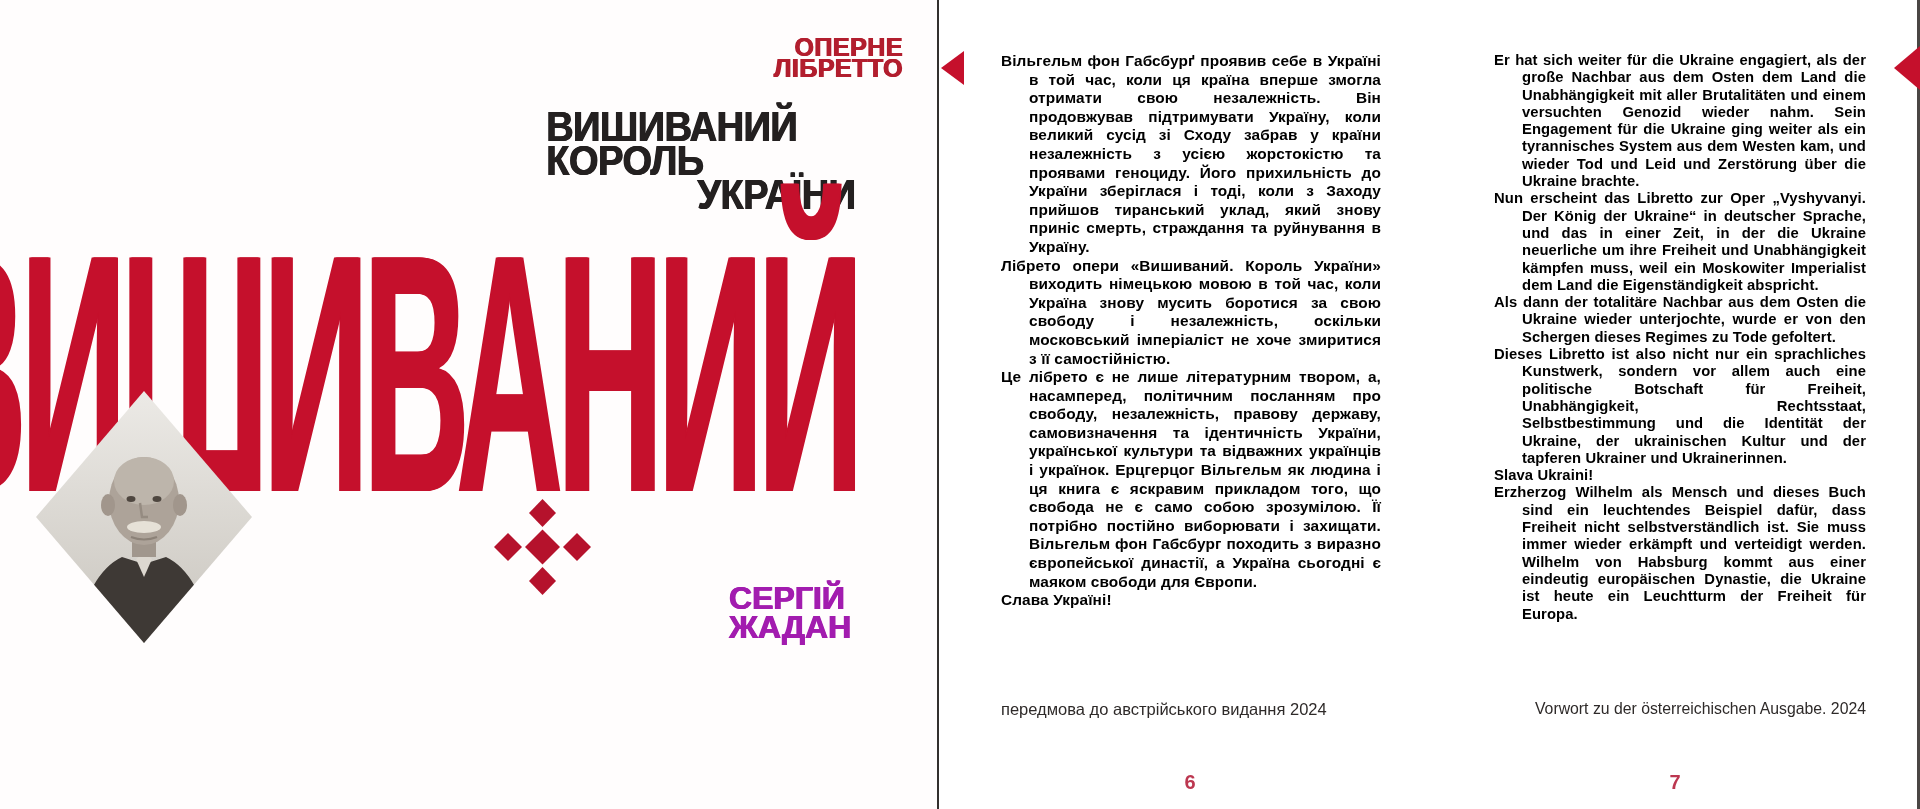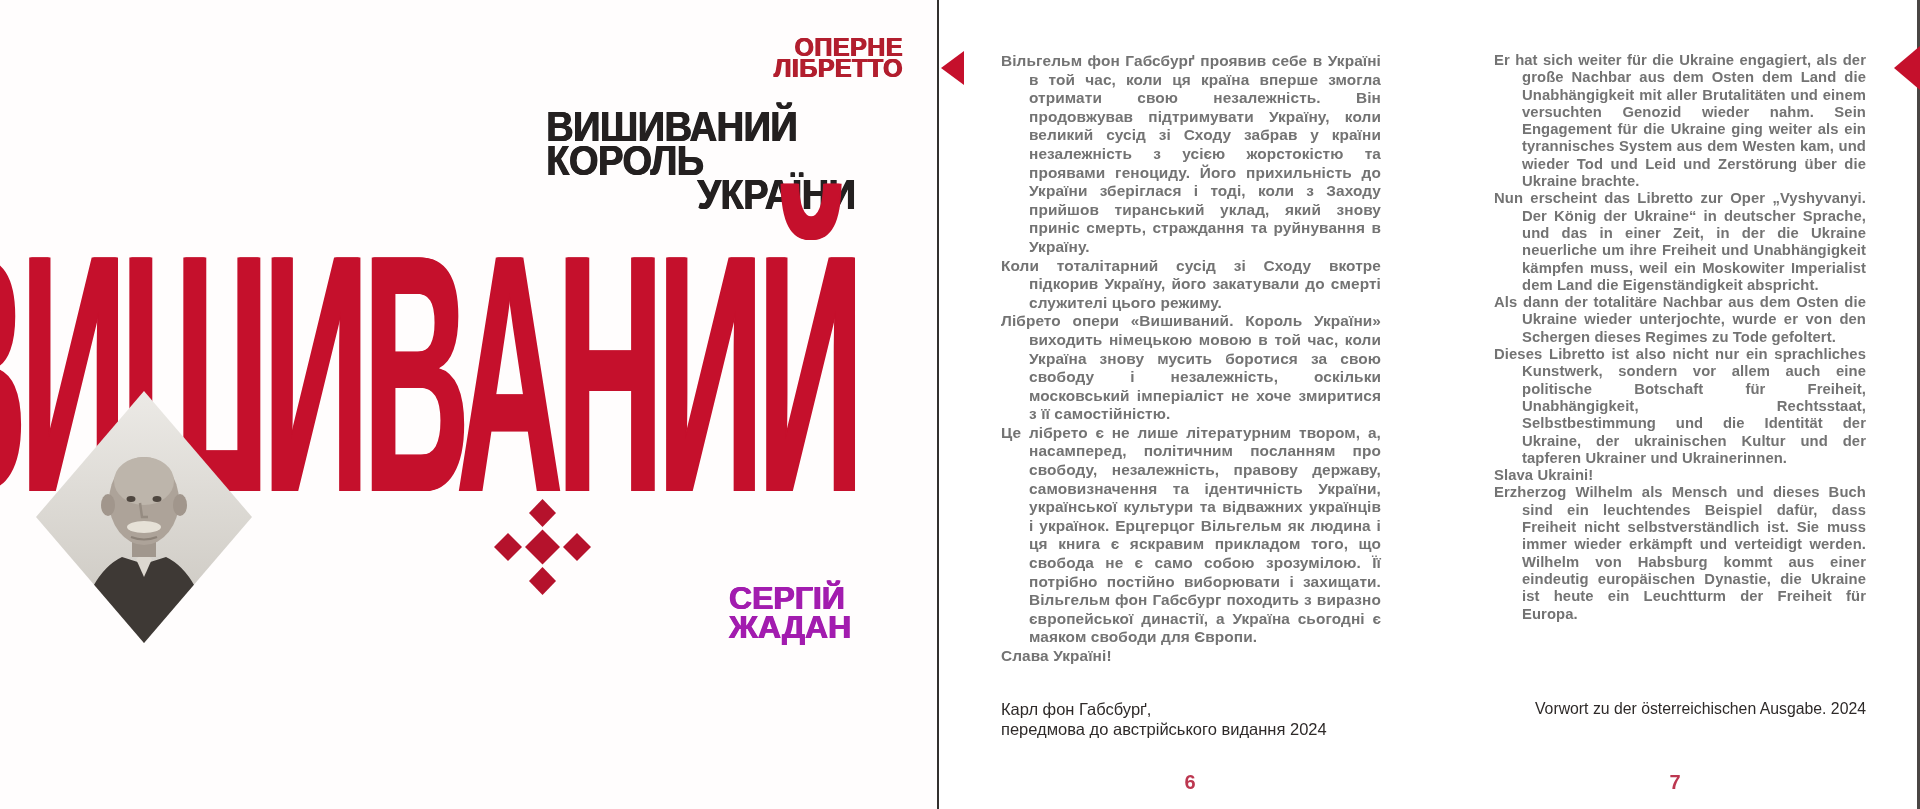--- a/index.html
+++ b/index.html
@@ -39,21 +39,21 @@
   .author{
     position:absolute;left:729px;top:584px;color:#a21caf;font-weight:bold;
     font-size:32px;line-height:29px;letter-spacing:0;
   }
 
   .marker{width:0;height:0;position:absolute;}
   .marker-a{left:941px;top:51px;border-top:17px solid transparent;border-bottom:17px solid transparent;border-right:23px solid #c5102c;}
   .marker-b{left:1894px;top:46px;border-top:22px solid transparent;border-bottom:22px solid transparent;border-right:26px solid #c5102c;}
 
   
-  .bodycol{position:absolute;color:#737373;font-weight:bold;}
+  .bodycol{position:absolute;color:#000000;font-weight:bold;}
   .bodycol p{margin:0;padding-left:28px;text-indent:-28px;text-align:justify;}
   .col-ua{left:1001px;top:52px;width:380px;font-size:15.4px;line-height:18.6px;letter-spacing:.1px;}
   .col-de{left:1494px;top:52px;width:372px;font-size:14.8px;line-height:17.3px;letter-spacing:.1px;}
 
   .signature{position:absolute;color:#2e2a29;font-weight:normal;font-size:16.5px;line-height:19.5px;}
   .sig-ua{left:1001px;top:700px;width:390px;text-align:left;}
   .sig-de{left:1494px;top:699px;width:372px;text-align:right;font-size:15.8px;}
 
   .page-number{position:absolute;width:60px;text-align:center;color:#bc3750;font-weight:bold;font-size:20px;}
   .pn6{left:1160px;top:771px;}
@@ -126,27 +126,25 @@
 
   <div class="cover-edge"></div>
   <div class="right-edge"></div>
 
   <div class="marker marker-a"></div>
   <div class="marker marker-b"></div>
 
   <section>
     <div class="bodycol col-ua">
       <p>Вільгельм фон Габсбурґ проявив себе в Україні в той час, коли ця країна вперше змогла отримати свою незалежність. Він продовжував підтримувати Україну, коли великий сусід зі Сходу забрав у країни незалежність з усією жорстокістю та проявами геноциду. Його прихильність до України зберіглася і тоді, коли з Заходу прийшов тиранський уклад, який знову приніс смерть, страждання та руйнування в Україну.</p>
-      <p>Коли тоталітарний сусід зі Сходу вкотре підкорив Україну, його закатували до смерті служителі цього режиму.</p>
       <p>Лібрето опери «Вишиваний. Король України» виходить німецькою мовою в той час, коли Україна знову мусить боротися за свою свободу і незалежність, оскільки московський імперіаліст не хоче змиритися з її самостійністю.</p>
       <p>Це лібрето є не лише літературним твором, а, насамперед, політичним посланням про свободу, незалежність, правову державу, самовизначення та ідентичність України, української культури та відважних українців і українок. Ерцгерцог Вільгельм як людина і ця книга є яскравим прикладом того, що свобода не є само собою зрозумілою. Її потрібно постійно виборювати і захищати. Вільгельм фон Габсбург походить з виразно європейської династії, а Україна сьогодні є маяком свободи для Європи.</p>
       <p>Слава Україні!</p>
     </div>
     <div class="signature sig-ua">
-      <div>Карл фон Габсбурґ,</div>
       <div>передмова до австрійського видання 2024</div>
     </div>
     <div class="page-number pn6">6</div>
   </section>
 
   <section>
     <div class="bodycol col-de">
       <p>Er hat sich weiter für die Ukraine engagiert, als der große Nachbar aus dem Osten dem Land die Unabhängigkeit mit aller Brutalitäten und einem versuchten Genozid wieder nahm. Sein Engagement für die Ukraine ging weiter als ein tyrannisches System aus dem Westen kam, und wieder Tod und Leid und Zerstörung über die Ukraine brachte.</p>
       <p>Nun erscheint das Libretto zur Oper „Vyshyvanyi. Der König der Ukraine“ in deutscher Sprache, und das in einer Zeit, in der die Ukraine neuerliche um ihre Freiheit und Unabhängigkeit kämpfen muss, weil ein Moskowiter Imperialist dem Land die Eigenständigkeit abspricht.</p>
       <p>Als dann der totalitäre Nachbar aus dem Osten die Ukraine wieder unterjochte, wurde er von den Schergen dieses Regimes zu Tode gefoltert.</p>

